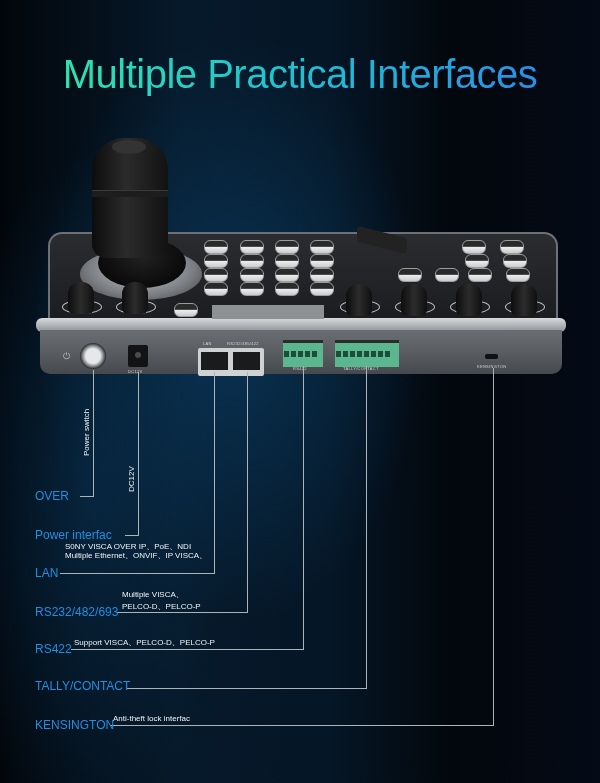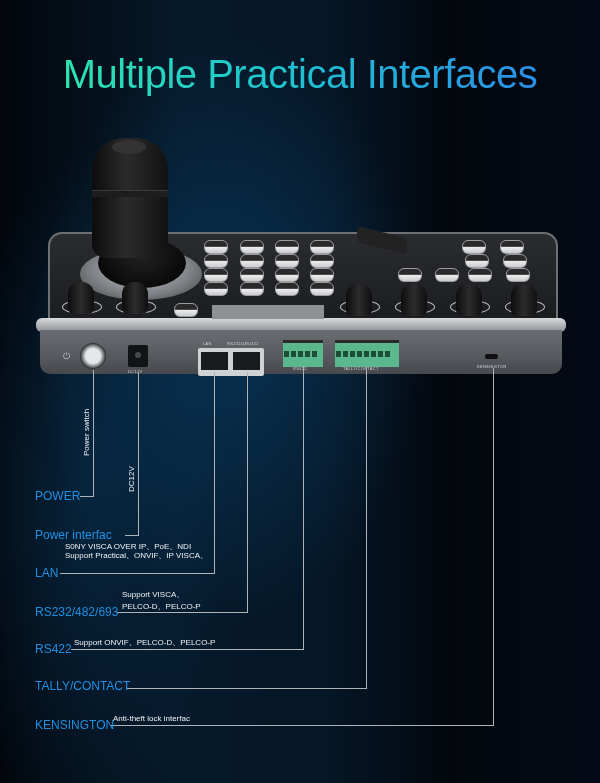--- a/index.html
+++ b/index.html
@@ -143,34 +143,34 @@
   <div class="ln" style="left:303px;top:366px;width:1px;height:284px"></div>
   <div class="ln" style="left:71px;top:649px;width:233px;height:1px"></div>
 
   <div class="ln" style="left:366px;top:366px;width:1px;height:323px"></div>
   <div class="ln" style="left:127px;top:688px;width:240px;height:1px"></div>
 
   <div class="ln" style="left:493px;top:368px;width:1px;height:358px"></div>
   <div class="ln" style="left:110px;top:725px;width:384px;height:1px"></div>
 
   <div class="vtext" style="left:82px;top:456px">Power switch</div>
-  <div class="lbl" style="left:35px;top:489px">POWER</div>
+  <div class="lbl" style="left:35px;top:489px">OVER</div>
 
   <div class="vtext" style="left:127px;top:492px">DC12V</div>
   <div class="lbl" style="left:35px;top:528px">Power interfac</div>
 
-  <div class="desc" style="left:65px;top:551px">Support Practical、ONVIF、IP VISCA、</div>
+  <div class="desc" style="left:65px;top:551px">Multiple Ethernet、ONVIF、IP VISCA、</div>
   <div class="desc" style="left:65px;top:542px">S0NY VISCA OVER IP、PoE、NDI</div>
   <div class="lbl" style="left:35px;top:566px">LAN</div>
 
-  <div class="desc" style="left:122px;top:590px">Support VISCA、</div>
+  <div class="desc" style="left:122px;top:590px">Multiple VISCA、</div>
   <div class="desc" style="left:122px;top:602px">PELCO-D、PELCO-P</div>
   <div class="lbl" style="left:35px;top:605px">RS232/482/693</div>
 
-  <div class="desc" style="left:74px;top:638px">Support ONVIF、PELCO-D、PELCO-P</div>
+  <div class="desc" style="left:74px;top:638px">Support VISCA、PELCO-D、PELCO-P</div>
   <div class="lbl" style="left:35px;top:642px">RS422</div>
 
   <div class="lbl" style="left:35px;top:679px">TALLY/CONTACT</div>
 
   <div class="desc" style="left:113px;top:714px">Anti-theft lock interfac</div>
   <div class="lbl" style="left:35px;top:718px">KENSINGTON</div>
 
 </div>
 
 </body></html>

